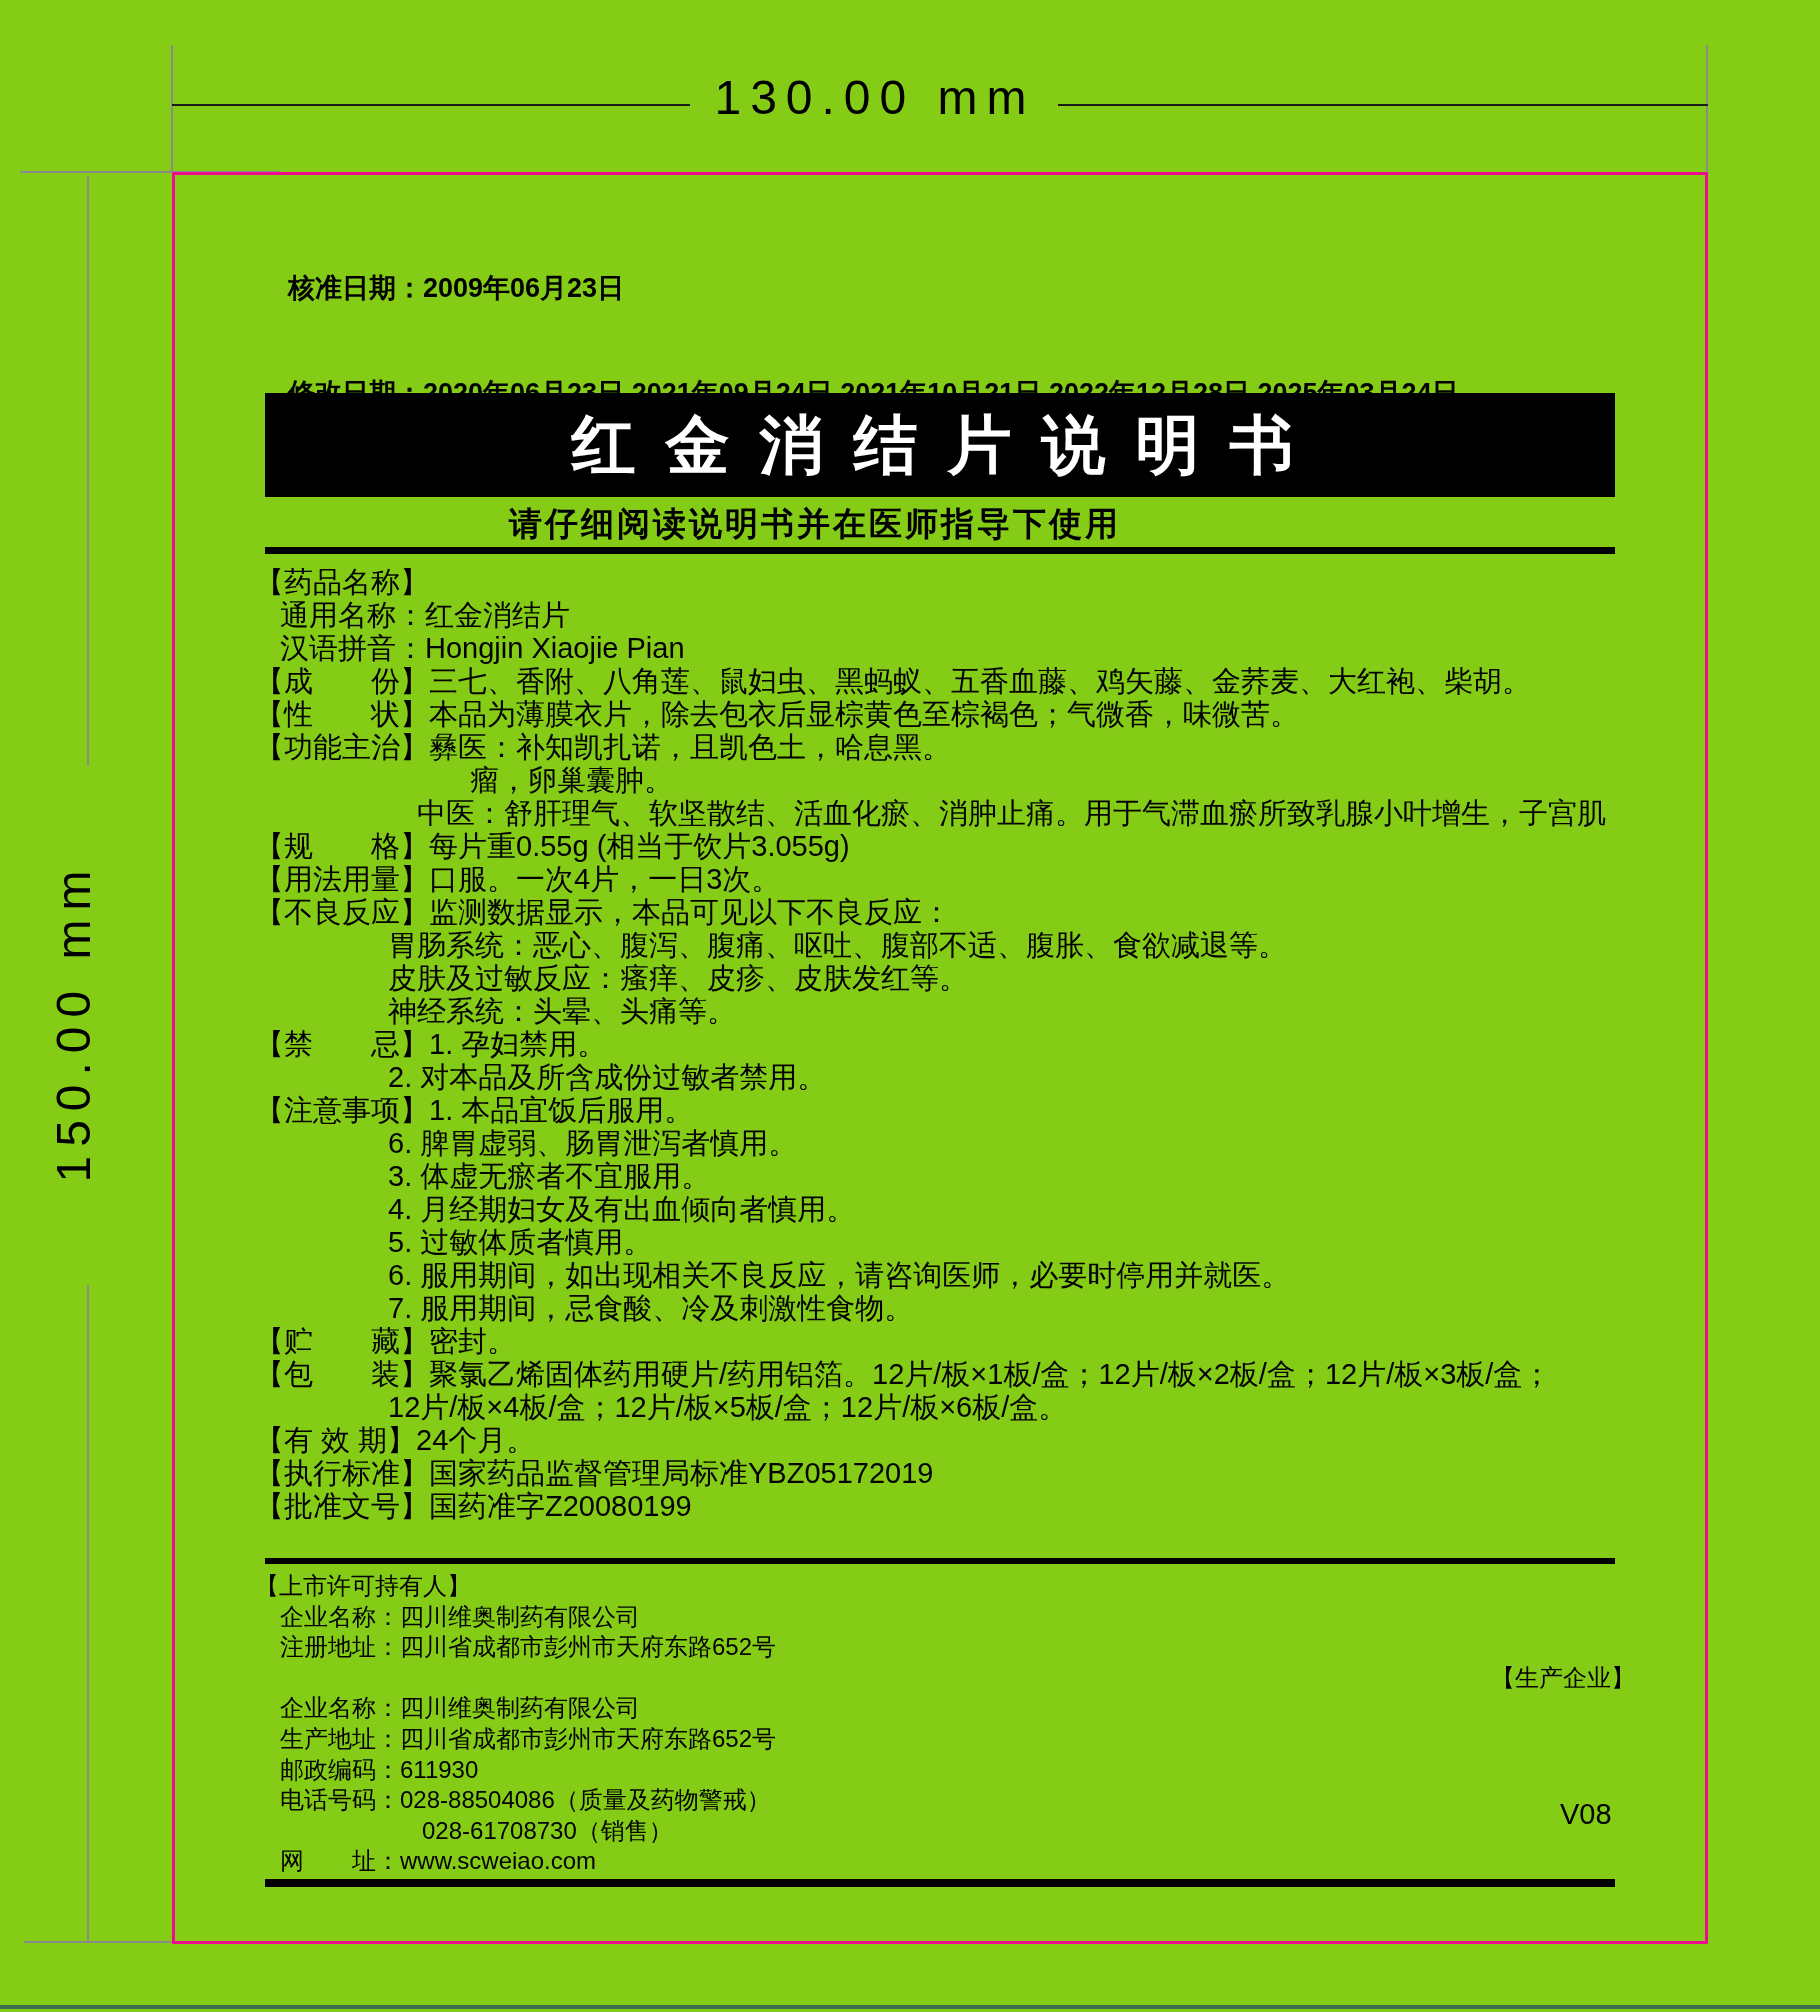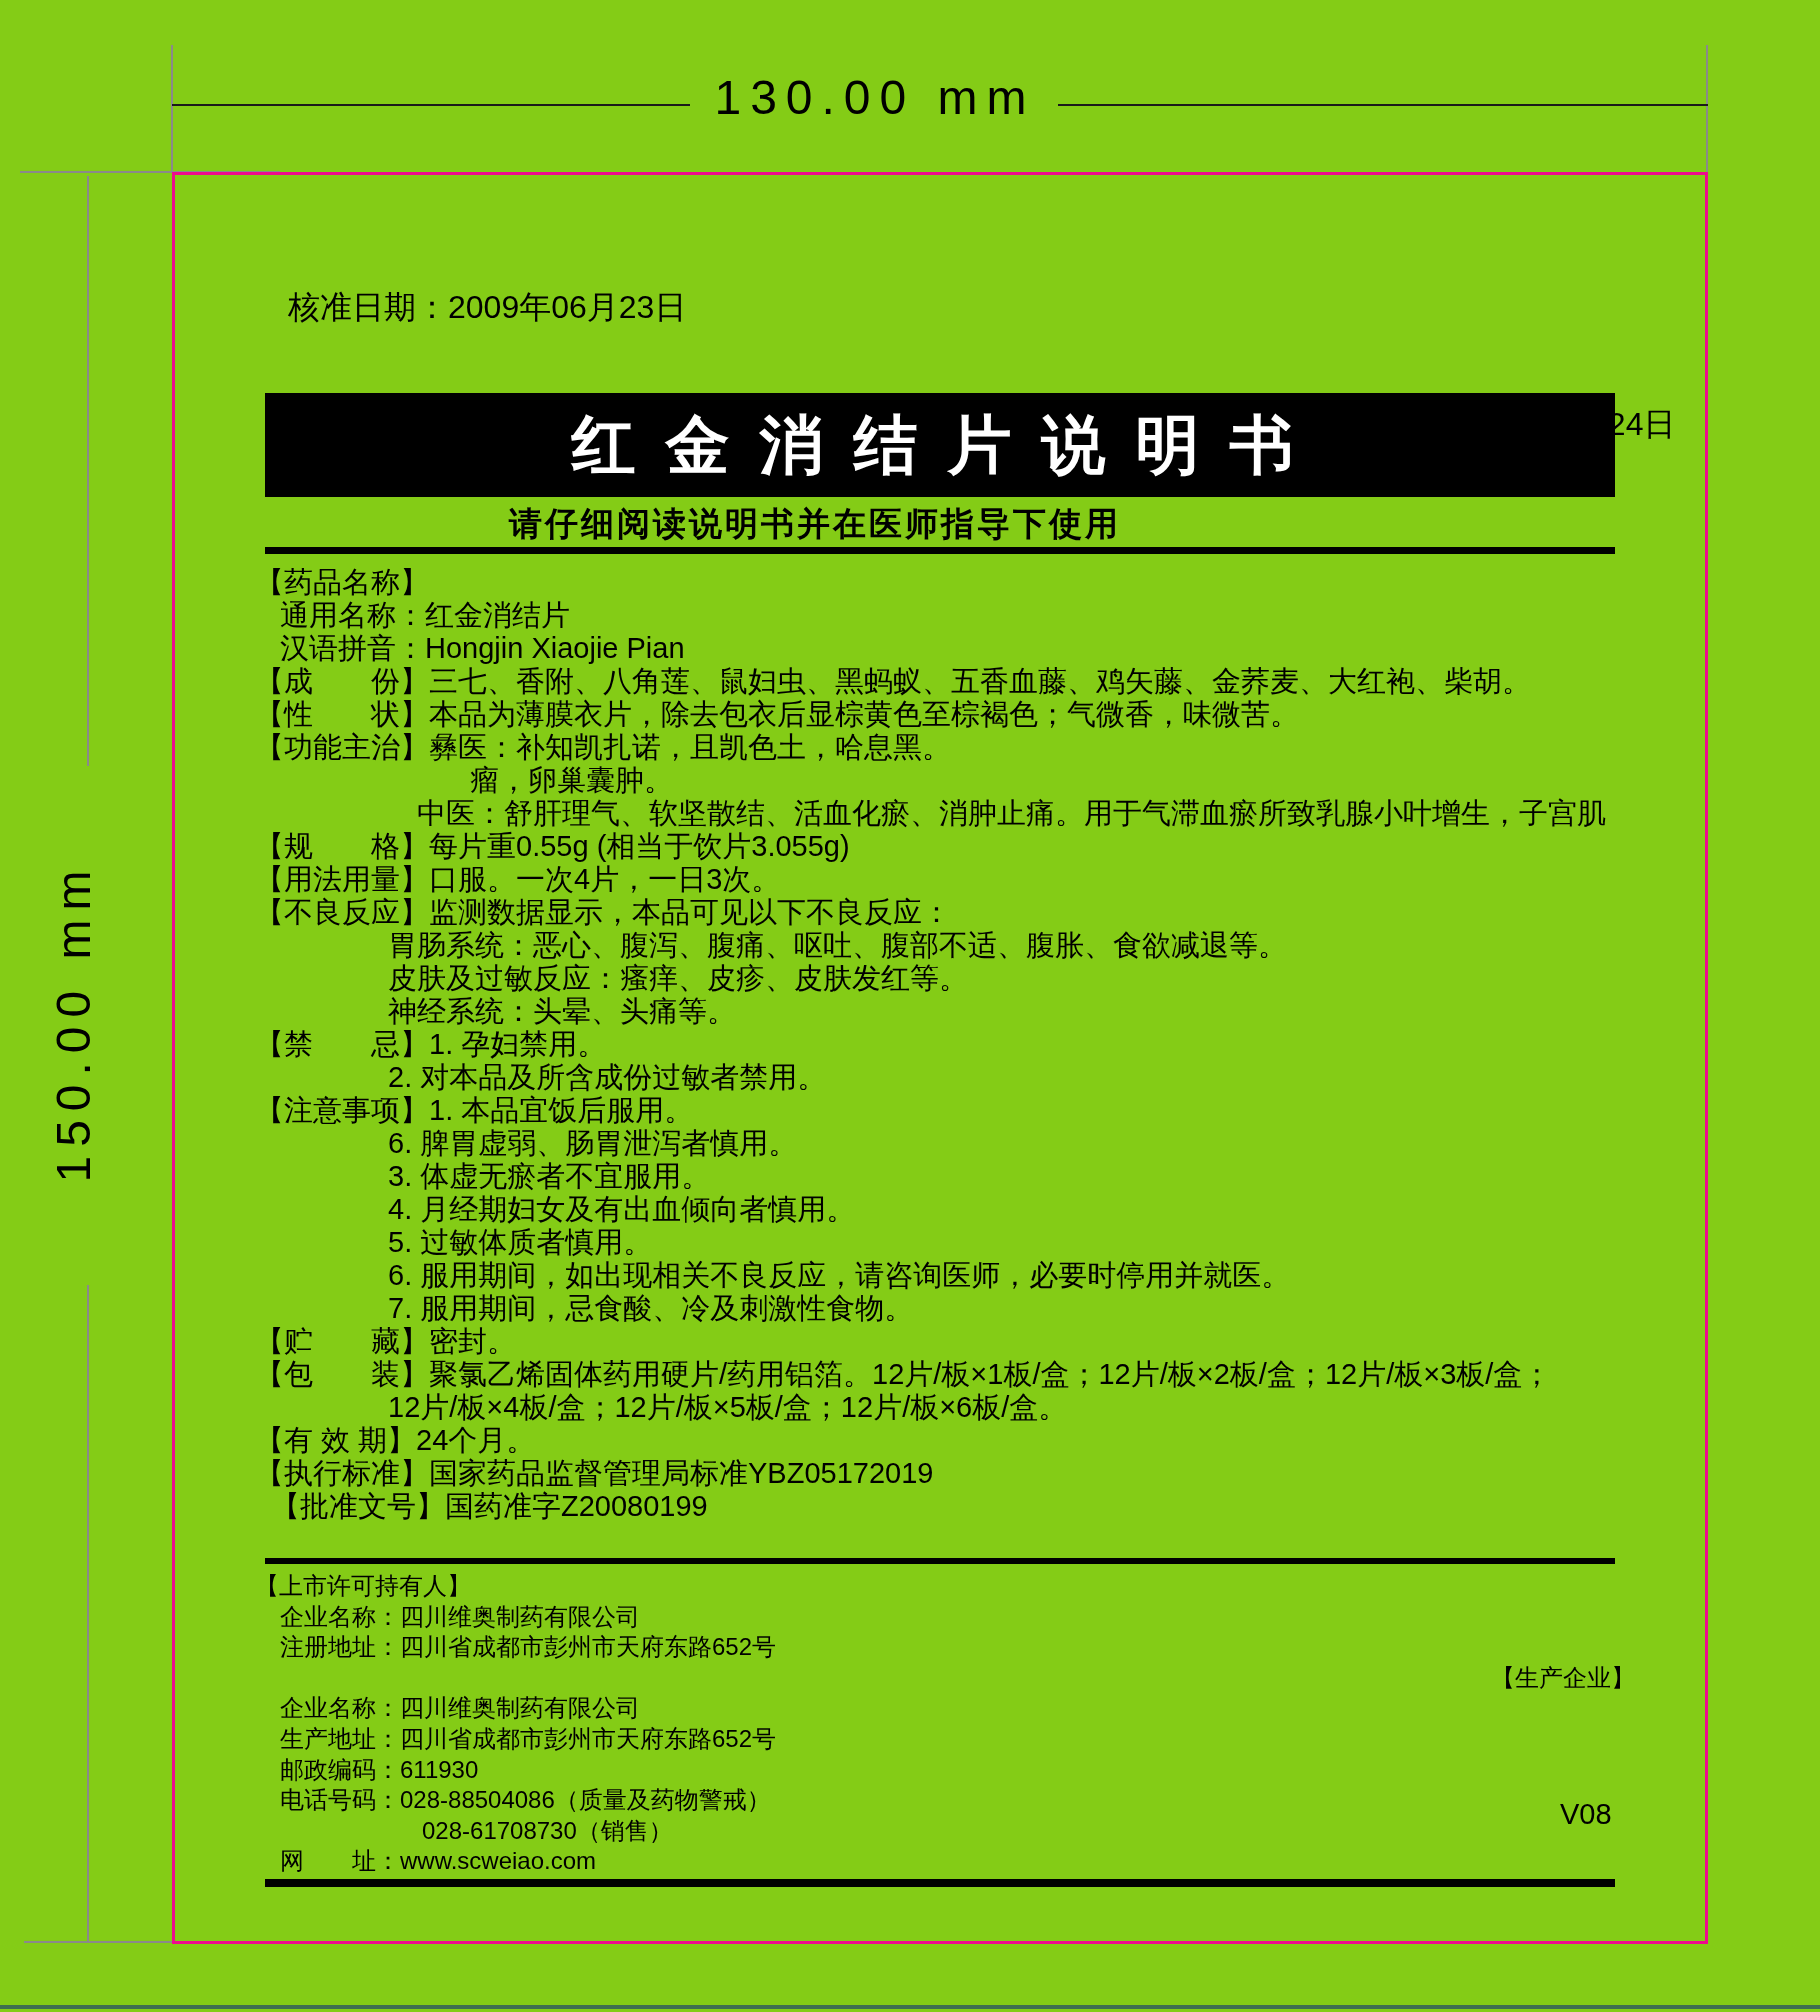--- a/index.html
+++ b/index.html
@@ -25,21 +25,21 @@
   }
 
   
   .dieline{
     position:absolute;left:172px;top:172px;width:1536px;height:1772px;
     border:3px solid #ee0b8d;box-sizing:border-box;
   }
   .green-strip{position:absolute;left:0;top:2005px;width:1820px;height:4px;background:#3e6e51;}
 
   
-  .dates{position:absolute;left:288px;top:215px;font-size:32px;font-weight:400;white-space:pre;}
+  .dates{position:absolute;left:288px;top:208px;font-size:27px;font-weight:700;white-space:pre;}
   .dates .dline{height:43px;line-height:36px;}
 
   
   .logo{position:absolute;left:300px;top:292px;width:420px;height:110px;}
   .logo svg{position:absolute;left:34px;top:4px;}
   .logo .company{
     position:absolute;left:30px;top:62px;font-size:21px;font-weight:700;letter-spacing:1px;white-space:pre;
   }
   .logo .company sup{font-size:13px;}
   .logo .mark{
@@ -123,21 +123,21 @@
       <div class="line" style="padding-left: 133px;">3. 体虚无瘀者不宜服用。</div>
       <div class="line" style="padding-left: 133px;">4. 月经期妇女及有出血倾向者慎用。</div>
       <div class="line" style="padding-left: 133px;">5. 过敏体质者慎用。</div>
       <div class="line" style="padding-left: 133px;">6. 服用期间，如出现相关不良反应，请咨询医师，必要时停用并就医。</div>
       <div class="line" style="padding-left: 133px;">7. 服用期间，忌食酸、冷及刺激性食物。</div>
       <div class="line" style="padding-left: 0px;">【贮　　藏】密封。</div>
       <div class="line" style="padding-left: 0px;">【包　　装】聚氯乙烯固体药用硬片/药用铝箔。12片/板×1板/盒；12片/板×2板/盒；12片/板×3板/盒；</div>
       <div class="line" style="padding-left: 133px;">12片/板×4板/盒；12片/板×5板/盒；12片/板×6板/盒。</div>
       <div class="line" style="padding-left: 0px;">【有 效 期】24个月。</div>
       <div class="line" style="padding-left: 0px;">【执行标准】国家药品监督管理局标准YBZ05172019</div>
-      <div class="line" style="padding-left: 0px; margin-left: 16px;">【批准文号】国药准字Z20080199</div>
+      <div class="line" style="padding-left: 0px;">【批准文号】国药准字Z20080199</div>
     </div>
 
   <div class="rule rule2"></div>
 
   <div class="footer-block" id="footer-block">
       <div class="line" style="padding-left: 0px;">【上市许可持有人】</div>
       <div class="line" style="padding-left: 25px;">企业名称：四川维奥制药有限公司</div>
       <div class="line" style="padding-left: 25px;">注册地址：四川省成都市彭州市天府东路652号</div>
       <div class="line" style="padding-left: 0px; text-align: right;">【生产企业】</div>
       <div class="line" style="padding-left: 25px;">企业名称：四川维奥制药有限公司</div>

